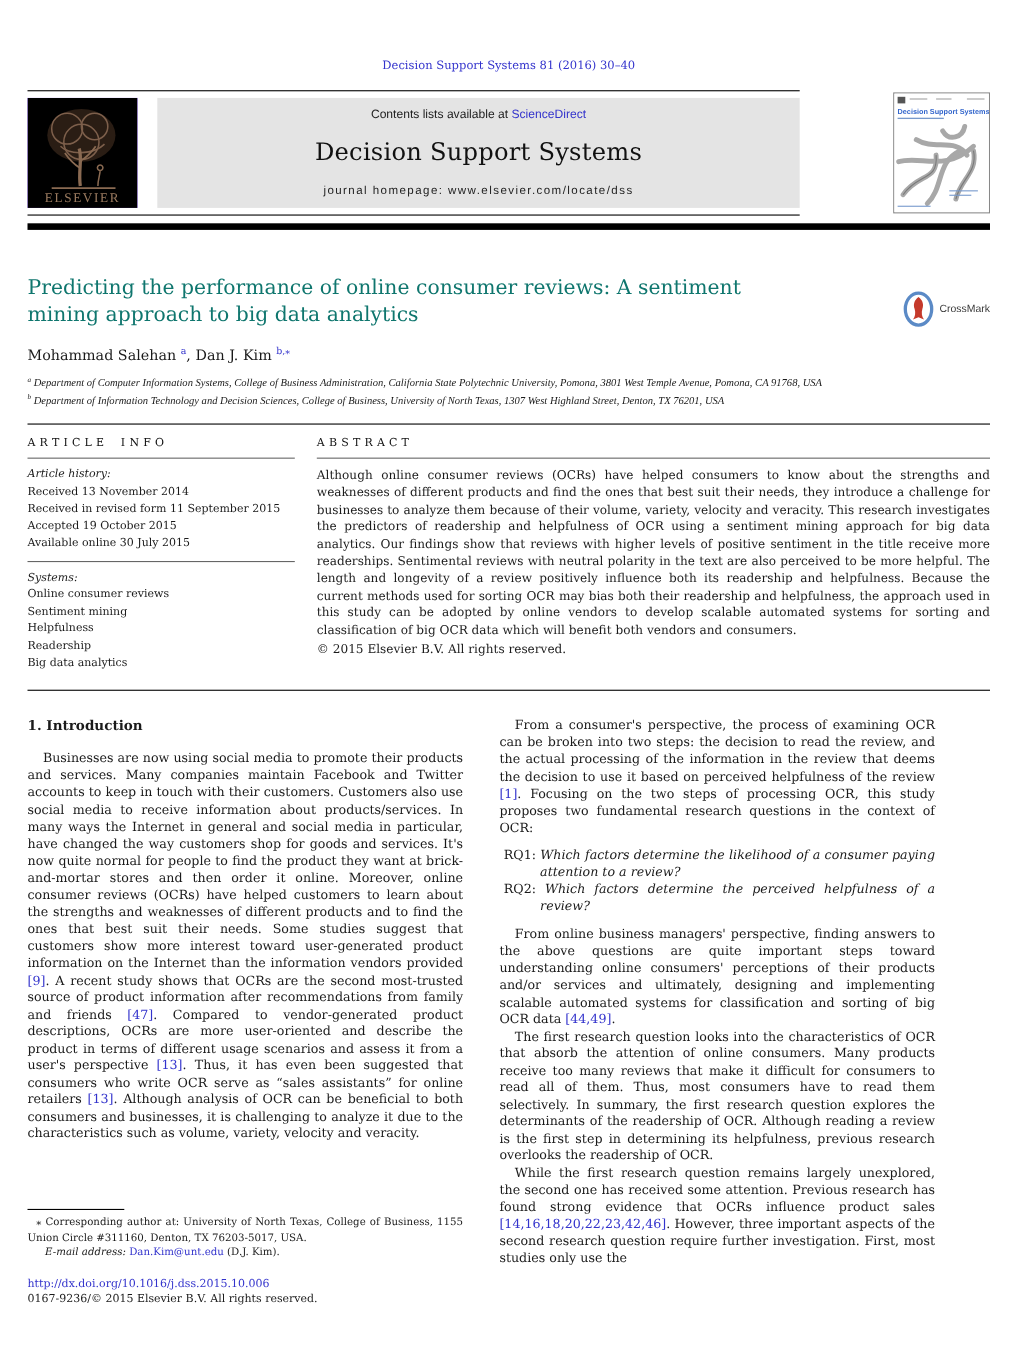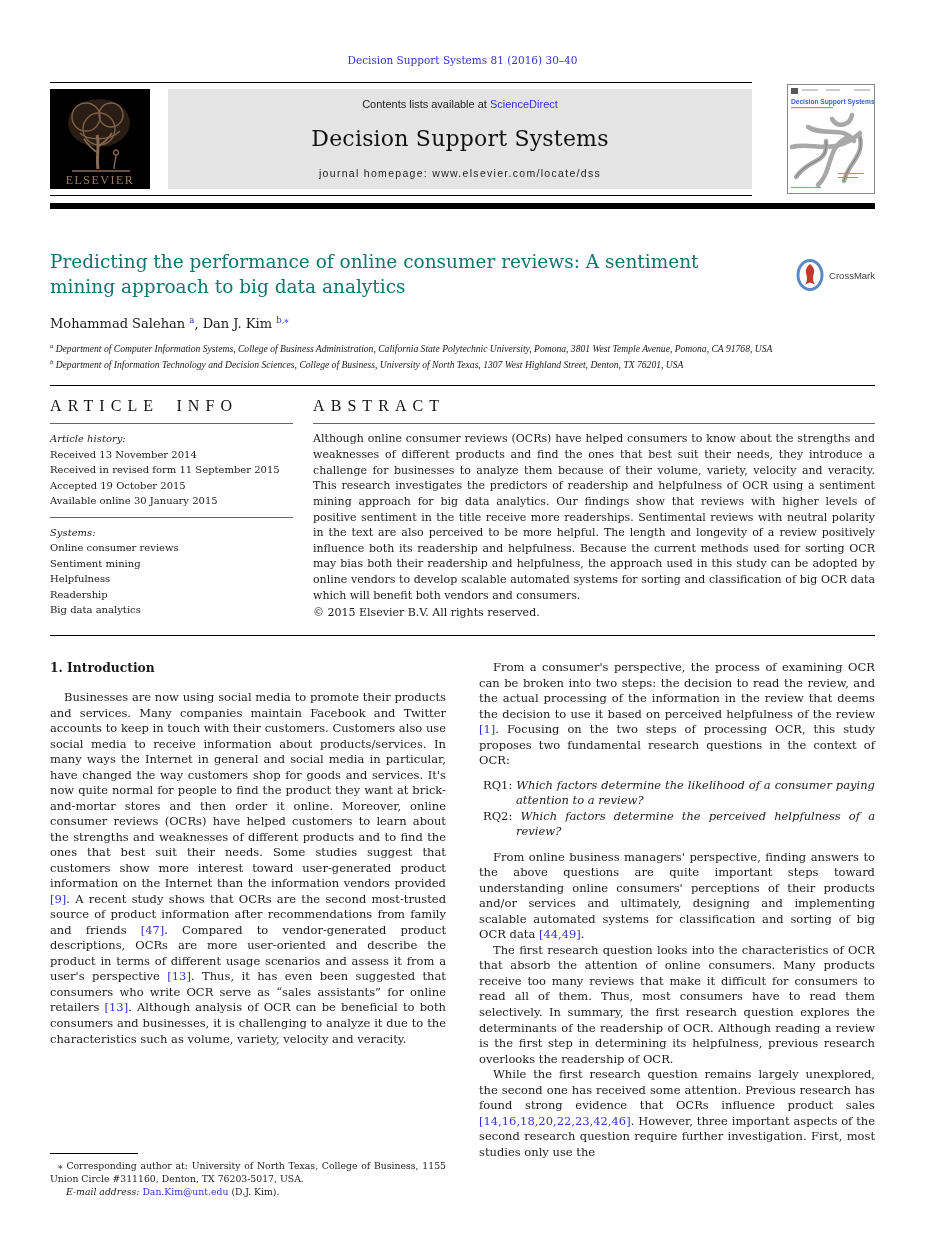--- a/index.html
+++ b/index.html
@@ -1,18 +1,18 @@
 <!DOCTYPE html>
 <html><head>
 <meta charset="utf-8">
 <style>
   html,body { margin:0; padding:0; background:#fff; }
   .page {
     width: 925px; height: 1234px; margin: 0 auto; background: #fff;
-    position: relative; box-sizing: border-box; padding: 0 50px;
+    position: relative; box-sizing: border-box; padding: 0 25px;
     overflow: hidden; color: #1a1a1a;
     font-family: "DejaVu Serif", serif;
     border-radius: 31px;
   }
   .cite-header {
     padding-top: 54px; text-align: center;
     font-size: 10.5px; color: #3333cc;
   }
   
   .masthead { position: relative; margin-top: 16px; height: 114px; }
@@ -37,21 +37,21 @@
     border: 1px solid #888; background: #fff; box-sizing: border-box;
   }
   .thick-bar { height: 6px; background: #000; margin-top: 7px; }
 
   
   .title-row { display: flex; margin-top: 40px; }
   .article-title {
     font-size: 18.5px; font-weight: normal; line-height: 1.36;
     margin: 0; width: 700px; color: #0f766e;
   }
-  .crossmark { flex: 1; display: flex; align-items: center; justify-content: flex-end; padding-top: 2px; }
+  .crossmark { flex: 1; display: flex; align-items: flex-end; justify-content: flex-end; padding-top: 2px; }
   .crossmark-inner { display: flex; align-items: center; gap: 4px; }
   .crossmark-label { font-family: "Liberation Sans", sans-serif; font-size: 9.5px; color: #3a3a3a; }
 
   .authors { margin-top: 17px; font-size: 13px; }
   .sup { vertical-align: super; font-size: 66%; line-height: 0; }
   .link { color: #3333cc; }
   .cite { color: #3333cc; }
   .it { font-style: italic; }
   .rm { font-style: normal; }
 
@@ -60,21 +60,21 @@
   .aff sup { font-size: 68%; }
 
   
   .info-abstract {
     display: flex; gap: 20px; margin-top: 13px;
     border-top: 1px solid #000; border-bottom: 1px solid #000;
     padding: 11px 0 16px;
   }
   .info-col { width: 243px; flex: none; font-size: 10px; }
   .abs-col { flex: 1; font-size: 11px; }
-  .col-heading { font-size: 16px; letter-spacing: 0.38em; word-spacing: 0.45em; color: #111; font-family: Liberation Serif, serif; }
+  .col-heading { font-size: 10px; letter-spacing: 0.38em; word-spacing: 0.45em; color: #111; }
   .hrule { border-top: 1px solid #666; margin: 8px 0 7px; }
   .info-label { font-style: italic; line-height: 1.55; }
   .info-line { line-height: 1.55; }
   .abs-text { margin: 0; text-align: justify; line-height: 1.42; }
   .abs-copy { text-align: left; margin-top: 3px; }
 
   
   .body-cols { display: flex; gap: 33px; margin-top: 24px; height: 538px; }
   .col-left { width: 396px; flex: none; display: flex; flex-direction: column; }
   .col-right { width: 396px; flex: none; }
@@ -183,21 +183,21 @@
   </div>
 
   <div class="info-abstract">
     <div class="info-col">
       <div class="col-heading">ARTICLE INFO</div>
       <div class="hrule"></div>
       <div class="info-label">Article history:</div>
       <div class="info-line">Received 13 November 2014</div>
       <div class="info-line">Received in revised form 11 September 2015</div>
       <div class="info-line">Accepted 19 October 2015</div>
-      <div class="info-line">Available online 30 January 2015</div>
+      <div class="info-line">Available online 30 July 2015</div>
       <div class="hrule"></div>
       <div class="info-label">Systems:</div>
       <div class="info-line">Online consumer reviews</div>
       <div class="info-line">Sentiment mining</div>
       <div class="info-line">Helpfulness</div>
       <div class="info-line">Readership</div>
       <div class="info-line">Big data analytics</div>
     </div>
     <div class="abs-col">
       <div class="col-heading">ABSTRACT</div>
@@ -209,20 +209,24 @@
 
   <div class="body-cols">
     <div class="col-left">
       <h2 class="sec-heading">1. Introduction</h2>
       <p class="jp ind"><span>Businesses are now using social media to promote their products and services. Many companies maintain Facebook and Twitter accounts to keep in touch with their customers. Customers also use social media to receive information about products/services. In many ways the Internet in general and social media in particular, have changed the way customers shop for goods and services. It's now quite normal for people to find the product they want at brick-and-mortar stores and then order it online. Moreover, online consumer reviews (OCRs) have helped customers to learn about the strengths and weaknesses of different products and to find the ones that best suit their needs. Some studies suggest that customers show more interest toward user-generated product information on the Internet than the information vendors provided </span><span class="cite">[9]</span><span>. A recent study shows that OCRs are the second most-trusted source of product information after recommendations from family and friends </span><span class="cite">[47]</span><span>. Compared to vendor-generated product descriptions, OCRs are more user-oriented and describe the product in terms of different usage scenarios and assess it from a user's perspective </span><span class="cite">[13]</span><span>. Thus, it has even been suggested that consumers who write OCR serve as “sales assistants” for online retailers </span><span class="cite">[13]</span><span>. Although analysis of OCR can be beneficial to both consumers and businesses, it is challenging to analyze it due to the characteristics such as volume, variety, velocity and veracity.</span></p>
       <div class="footnote-block">
         <div class="fn-rule"></div>
         <p class="fn fn1"><span>⁎ Corresponding author at: University of North Texas, College of Business, 1155 Union Circle #311160, Denton, TX 76203-5017, USA.</span></p>
         <p class="fn fn2"><span class="it">E-mail address: </span><span class="link">Dan.Kim@unt.edu</span><span> (D.J. Kim).</span></p>
       </div>
+      <div class="footer">
+        <div class="doi">http://dx.doi.org/10.1016/j.dss.2015.10.006</div>
+        <div class="issn">0167-9236/© 2015 Elsevier B.V. All rights reserved.</div>
+      </div>
     </div>
     <div class="col-right">
       <p class="jp ind"><span>From a consumer's perspective, the process of examining OCR can be broken into two steps: the decision to read the review, and the actual processing of the information in the review that deems the decision to use it based on perceived helpfulness of the review </span><span class="cite">[1]</span><span>. Focusing on the two steps of processing OCR, this study proposes two fundamental research questions in the context of OCR:</span></p>
       <div class="rq-block">
         <div class="rq"><span class="rm">RQ1: </span><span>Which factors determine the likelihood of a consumer paying attention to a review?</span></div>
         <div class="rq"><span class="rm">RQ2: </span><span>Which factors determine the perceived helpfulness of a review?</span></div>
       </div>
       <p class="jp ind"><span>From online business managers' perspective, finding answers to the above questions are quite important steps toward understanding online consumers' perceptions of their products and/or services and ultimately, designing and implementing scalable automated systems for classification and sorting of big OCR data </span><span class="cite">[44,49]</span><span>.</span></p>
       <p class="jp ind"><span>The first research question looks into the characteristics of OCR that absorb the attention of online consumers. Many products receive too many reviews that make it difficult for consumers to read all of them. Thus, most consumers have to read them selectively. In summary, the first research question explores the determinants of the readership of OCR. Although reading a review is the first step in determining its helpfulness, previous research overlooks the readership of OCR.</span></p>
       <p class="jp ind"><span>While the first research question remains largely unexplored, the second one has received some attention. Previous research has found strong evidence that OCRs influence product sales </span><span class="cite">[14,16,18,20,22,23,42,46]</span><span>. However, three important aspects of the second research question require further investigation. First, most studies only use the</span></p>

